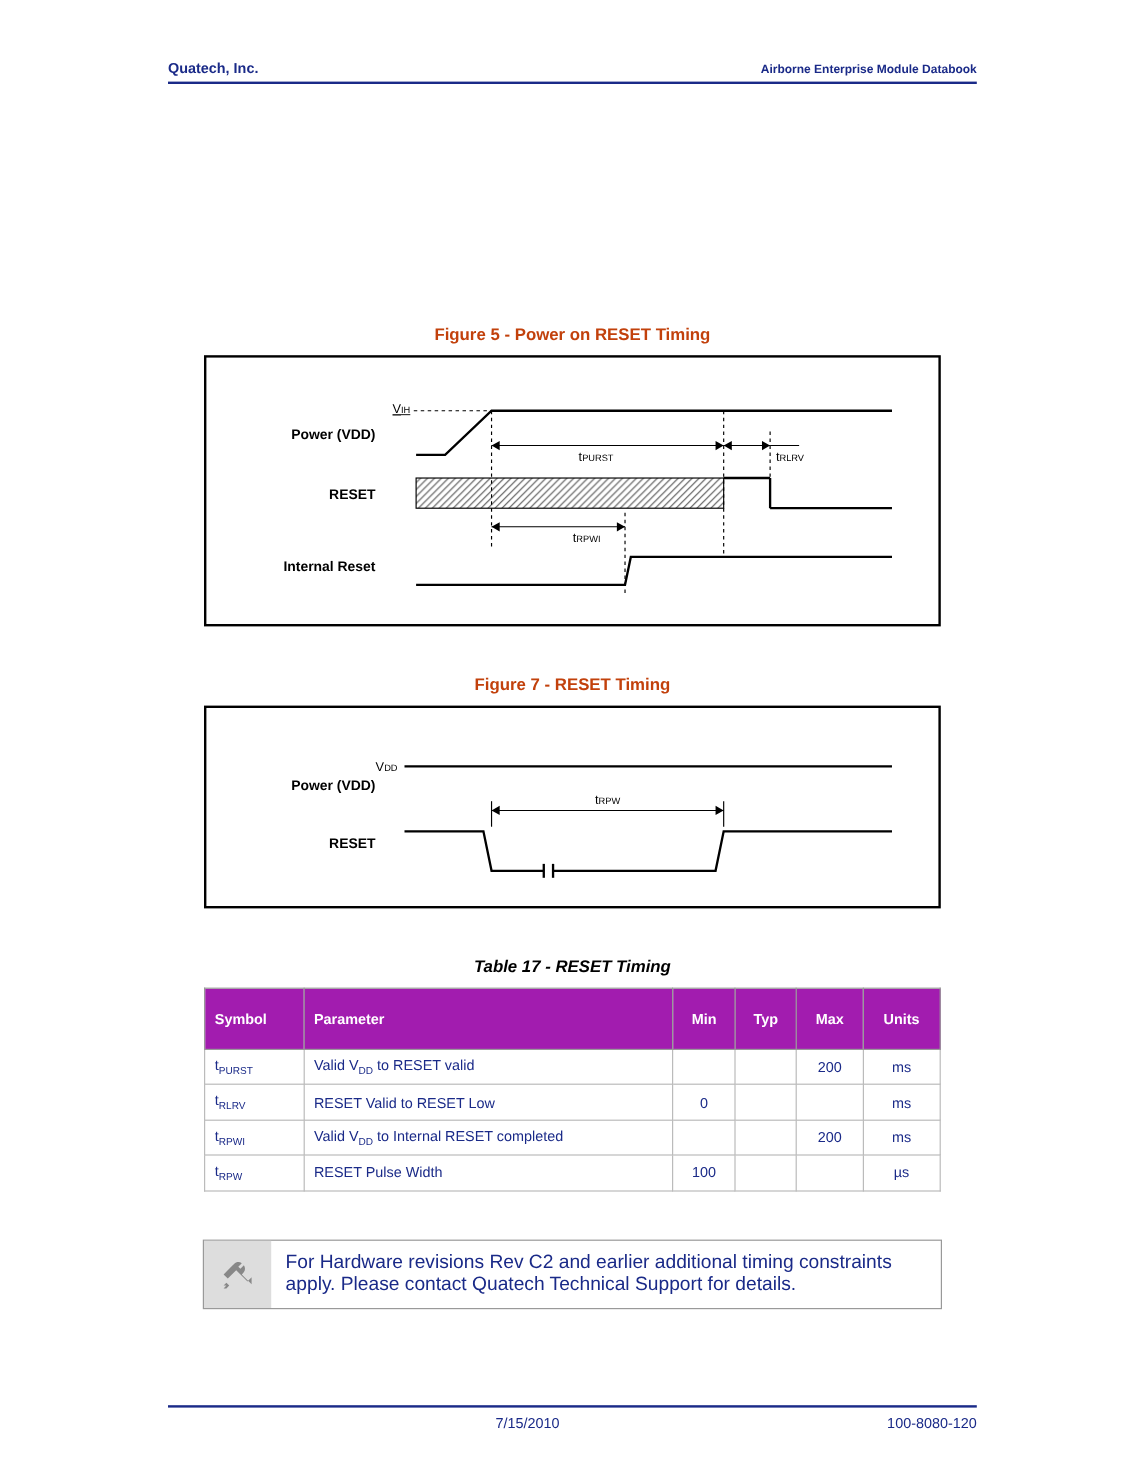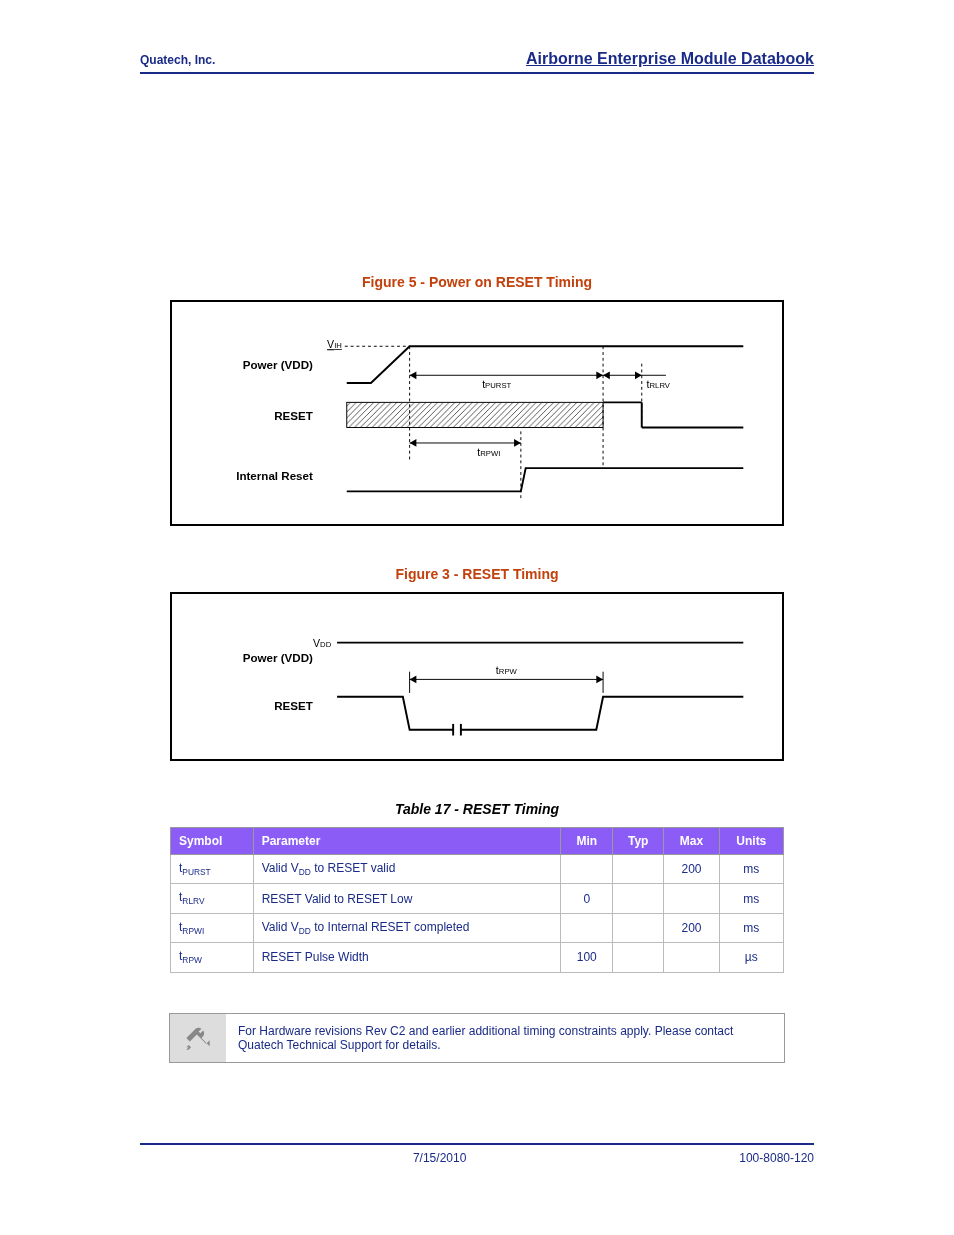--- a/index.html
+++ b/index.html
@@ -25,22 +25,21 @@
     gap: 32px;
   }
   .company {
     color: #1a2a88;
     font-weight: bold;
     font-size: 12px;
   }
   .doctitle {
     color: #1a2a88;
     font-weight: bold;
-    font-size: 16px;
-    text-decoration: underline;
+    font-size: 10px;
   }
   .figcap {
     text-align: center;
     font-weight: bold;
     font-size: 14px;
     margin: 12px 0 10px 0;
     color: #c2410c;
   }
   .figbox {
     border: 2px solid #000;
@@ -57,24 +56,24 @@
     margin: 30px 0 10px 0;
     font-style: italic;
   }
   table.data {
     width: 614px;
     margin: 0 auto;
     border-collapse: collapse;
     font-size: 12px;
   }
   table.data th {
-    background: #8b5cf6;
+    background: #a21caf;
     color: #fff;
     font-weight: bold;
-    padding: 6px 8px;
+    padding: 18px 8px;
     text-align: left;
     border: 1px solid #999;
   }
   table.data th.c { text-align: center; }
   table.data td {
     border: 1px solid #bbb;
     padding: 6px 8px;
     color: #1a2a88;
     text-align: left;
   }
@@ -90,21 +89,21 @@
     width: 56px;
     background: #ddd;
     display:flex;
     align-items:center;
     justify-content:center;
   }
   .noteicon svg { fill:#888; }
   .notetext {
     flex: 1;
     padding: 10px 12px;
-    font-size: 12px;
+    font-size: 16px;
     color: #1a2a88;
   }
   .footer {
     border-top: 2px solid #1a2a88;
     margin-top: 80px;
     padding-top: 6px;
     display: flex;
     justify-content: space-between;
     font-size: 12px;
     color: #1a2a88;
@@ -167,21 +166,21 @@
       <polygon points="340,142 333,138 333,146" fill="#000"></polygon>
       <line x1="225" y1="90" x2="225" y2="160" stroke="#000" stroke-dasharray="3,3"></line>
       <line x1="340" y1="130" x2="340" y2="200" stroke="#000" stroke-dasharray="3,3"></line>
       <text x="295" y="155" class="txt"><tspan>t</tspan><tspan class="tsub">RPWI</tspan></text>
 
       <text x="125" y="180" class="txtb" text-anchor="end">Internal Reset</text>
       <path d="M160 192 L340 192 L345 168 L570 168" fill="none" stroke="#000" stroke-width="2"></path>
     </svg>
   </div>
 
-  <div class="figcap">Figure 3 - RESET Timing</div>
+  <div class="figcap">Figure 7 - RESET Timing</div>
   <div class="figbox" style="height:169px;">
     <svg viewBox="0 0 610 166" width="100%" height="100%">
       <text x="144" y="52" class="txt" text-anchor="end"><tspan>V</tspan><tspan class="tsub">DD</tspan></text>
       <text x="125" y="68" class="txtb" text-anchor="end">Power (VDD)</text>
       <line x1="150" y1="48" x2="570" y2="48" stroke="#000" stroke-width="2"></line>
 
       <line x1="225" y1="86" x2="425" y2="86" stroke="#000"></line>
       <polygon points="225,86 232,82 232,90" fill="#000"></polygon>
       <polygon points="425,86 418,82 418,90" fill="#000"></polygon>
       <text x="325" y="80" class="txt" text-anchor="middle"><tspan>t</tspan><tspan class="tsub">RPW</tspan></text>

